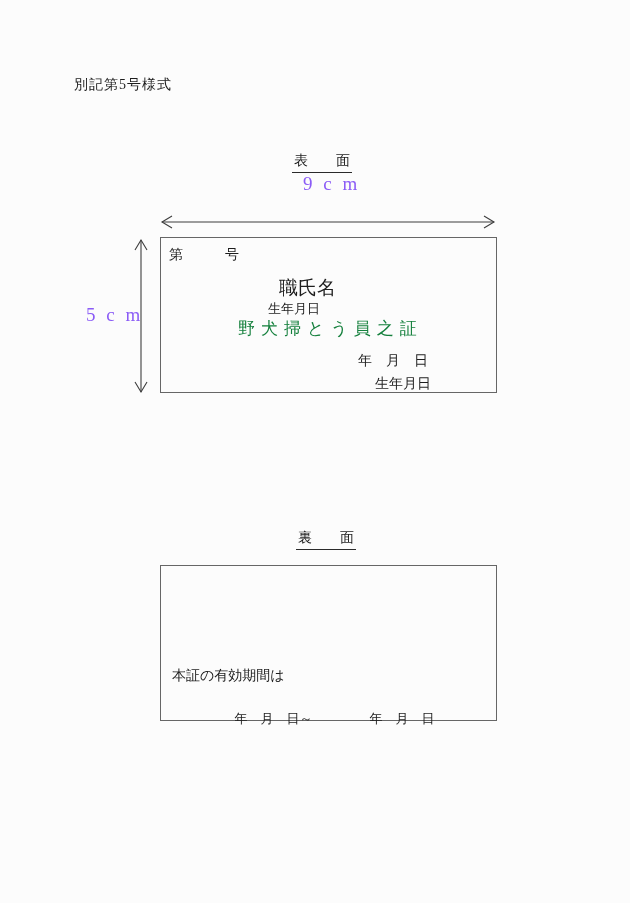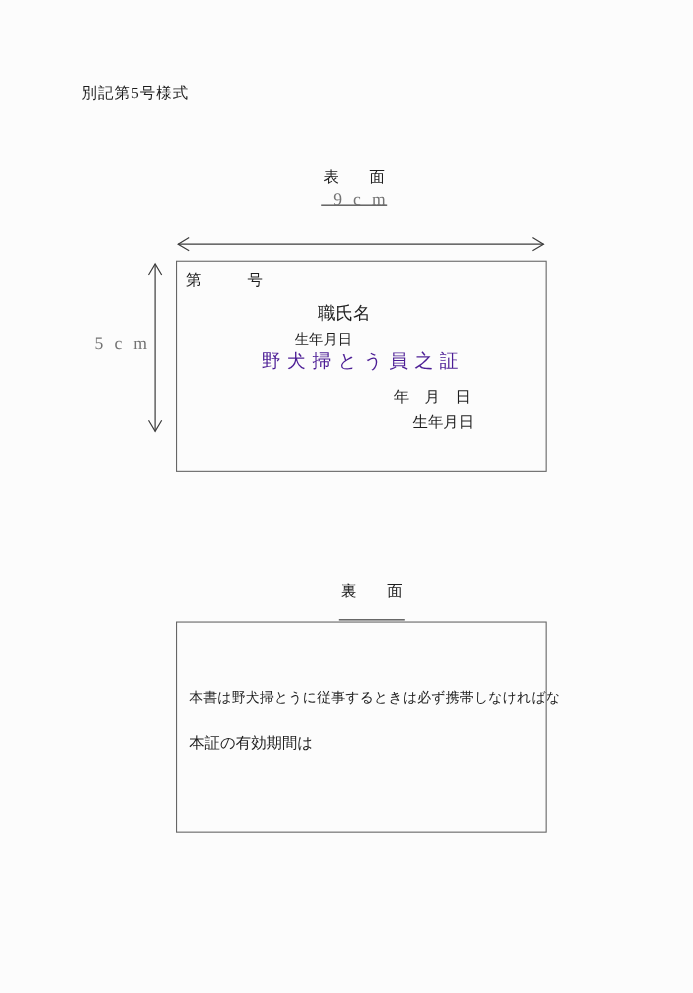--- a/index.html
+++ b/index.html
@@ -20,51 +20,51 @@
 
   .doc-title {
     left: 74px; top: 76px;
     font-size: 14px;
     letter-spacing: 1px;
   }
 
   .section-label {
     font-size: 14px;
     border-bottom: 1px solid #2a2a2a;
-    padding: 0 2px 16px 2px;
+    padding: 0 2px 2px 2px;
   }
   .front-label { left: 292px; top: 152px; }
-  .back-label  { left: 308px; top: 529px; }
+  .back-label  { left: 296px; top: 529px; }
 
-  .dim-label { font-size: 16px; letter-spacing: 3px; color: #737373; }
+  .dim-label { font-size: 19px; letter-spacing: 3px; color: #8b5cf6; }
   .width-dim  { left: 303px; top: 173px; }
   .height-dim { left: 86px;  top: 304px; }
 
   .card {
     position: absolute;
     left: 160px;
     width: 337px;
-    height: 192px;
+    height: 156px;
     border: 1px solid #666;
     background: #fcfcfc;
     box-sizing: border-box;
   }
   .front-card { top: 237px; }
   .back-card  { top: 565px; }
 
   .card .abs { position: absolute; }
 
   .number-line { left: 8px;  top: 8px;   font-size: 14px; }
-  .name-label  { left: 128px; top: 37px; font-size: 16px; }
+  .name-label  { left: 118px; top: 37px; font-size: 19px; }
   .birth-label { left: 107px; top: 62px; font-size: 13px; }
   .cert-title  {
     left: 77px; top: 79px;
     font-size: 17px;
     letter-spacing: 6px;
-    color: #4c1d95;
+    color: #15803d;
   }
   .front-date  { left: 197px; top: 114px; font-size: 14px; }
   .issuer      { left: 214px; top: 137px; font-size: 14px; }
 
   .notice {
     left: 11px; top: 13px;
     font-size: 12.6px;
     line-height: 22px;
     letter-spacing: 0.2px;
   }
@@ -109,18 +109,20 @@
     <div class="abs birth-label">生年月日</div>
     <div class="abs cert-title">野犬掃とう員之証</div>
     <div class="abs front-date">年　月　日</div>
     <div class="abs issuer">生年月日</div>
   </div>
 
   <div class="abs section-label back-label">裏　　面</div>
 
   <div class="card back-card">
     <div class="abs notice">
-      <div>本書は野犬掃とうに従事するときは必ず携帯しなければな</div>
     </div>
     <div class="abs validity-label">本証の有効期間は</div>
+    <div class="abs validity-dates">
+      <span>年　月　日～</span><span class="validity-to">年　月　日</span>
+    </div>
   </div>
 
 </div>
 
 </body></html>

